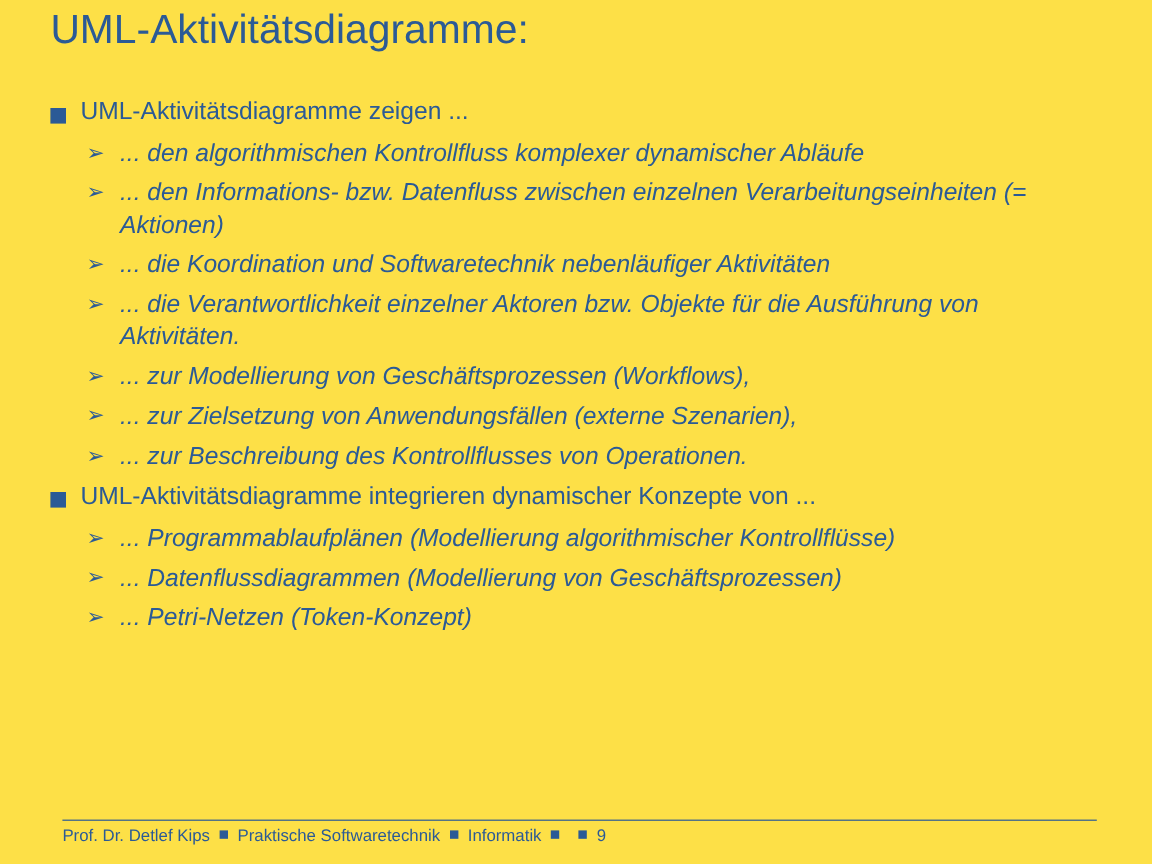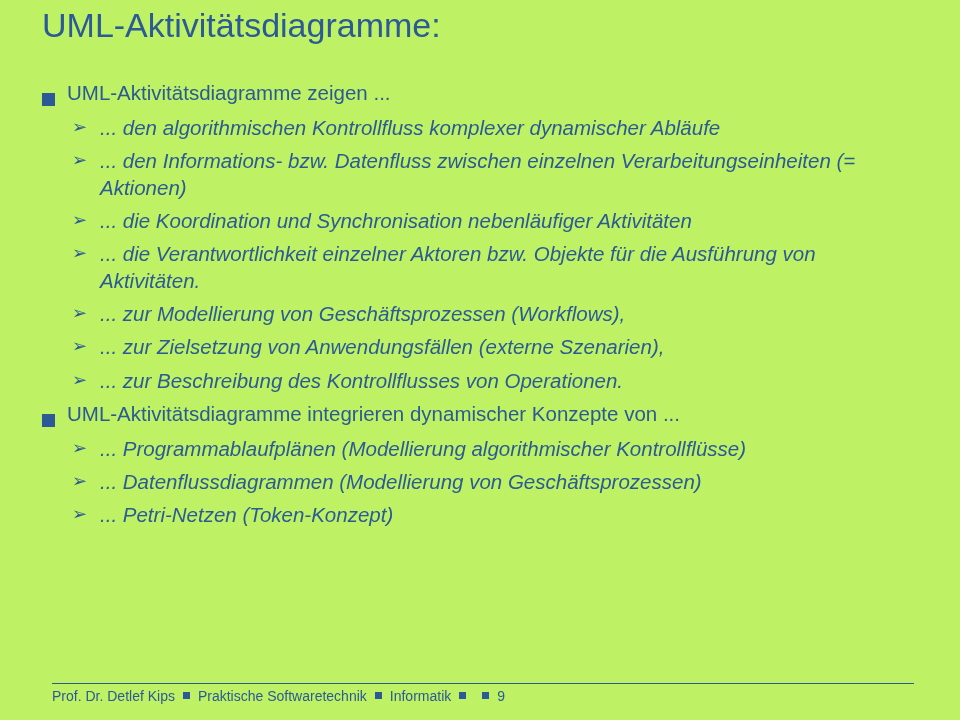--- a/index.html
+++ b/index.html
@@ -1,40 +1,40 @@
 <!DOCTYPE html>
 <html><head>
 <meta charset="utf-8">
 <style>
   * { margin: 0; padding: 0; box-sizing: border-box; }
   html, body { width: 960px; height: 720px; font-family: Arial, Helvetica, sans-serif; background: #fff; color: #2b5a96; }
   .slide {
     position: relative;
     width: 960px; height: 720px;
-    background: #bef264;
+    background: #fde047;
     padding: 0 42px;
     overflow: hidden;
   }
   .title-block {
     padding-top: 6px;
   }
   .title-line {
     font-size: 34px;
     line-height: 1.15;
     font-weight: 400;
     color: #2b5a96;
   }
   .body {
     margin-top: 34px;
     font-size: 20.5px;
     line-height: 1.32;
   }
   .item {
     display: flex;
-    align-items: flex-end;
+    align-items: center;
     margin-bottom: 8px;
   }
   .bullet-sq {
     width: 13px; height: 13px;
     background: #2b5a96;
     margin-top: 7px;
     margin-right: 12px;
     flex: 0 0 auto;
   }
   .sub-list {
@@ -103,21 +103,21 @@
       <div class="sub-item">
         <div class="arrow">➢</div>
         <div class="txt italic">... den algorithmischen Kontrollfluss komplexer dynamischer Abläufe</div>
       </div>
       <div class="sub-item">
         <div class="arrow">➢</div>
         <div class="txt italic">... den Informations- bzw. Datenfluss zwischen einzelnen Verarbeitungseinheiten (= Aktionen)</div>
       </div>
       <div class="sub-item">
         <div class="arrow">➢</div>
-        <div class="txt italic">... die Koordination und Synchronisation nebenläufiger Aktivitäten</div>
+        <div class="txt italic">... die Koordination und Softwaretechnik nebenläufiger Aktivitäten</div>
       </div>
       <div class="sub-item">
         <div class="arrow">➢</div>
         <div class="txt italic">... die Verantwortlichkeit einzelner Aktoren bzw. Objekte für die Ausführung von Aktivitäten.</div>
       </div>
     </div>
 
     <div class="sub-list">
       <div class="sub-item">
         <div class="arrow">➢</div>

